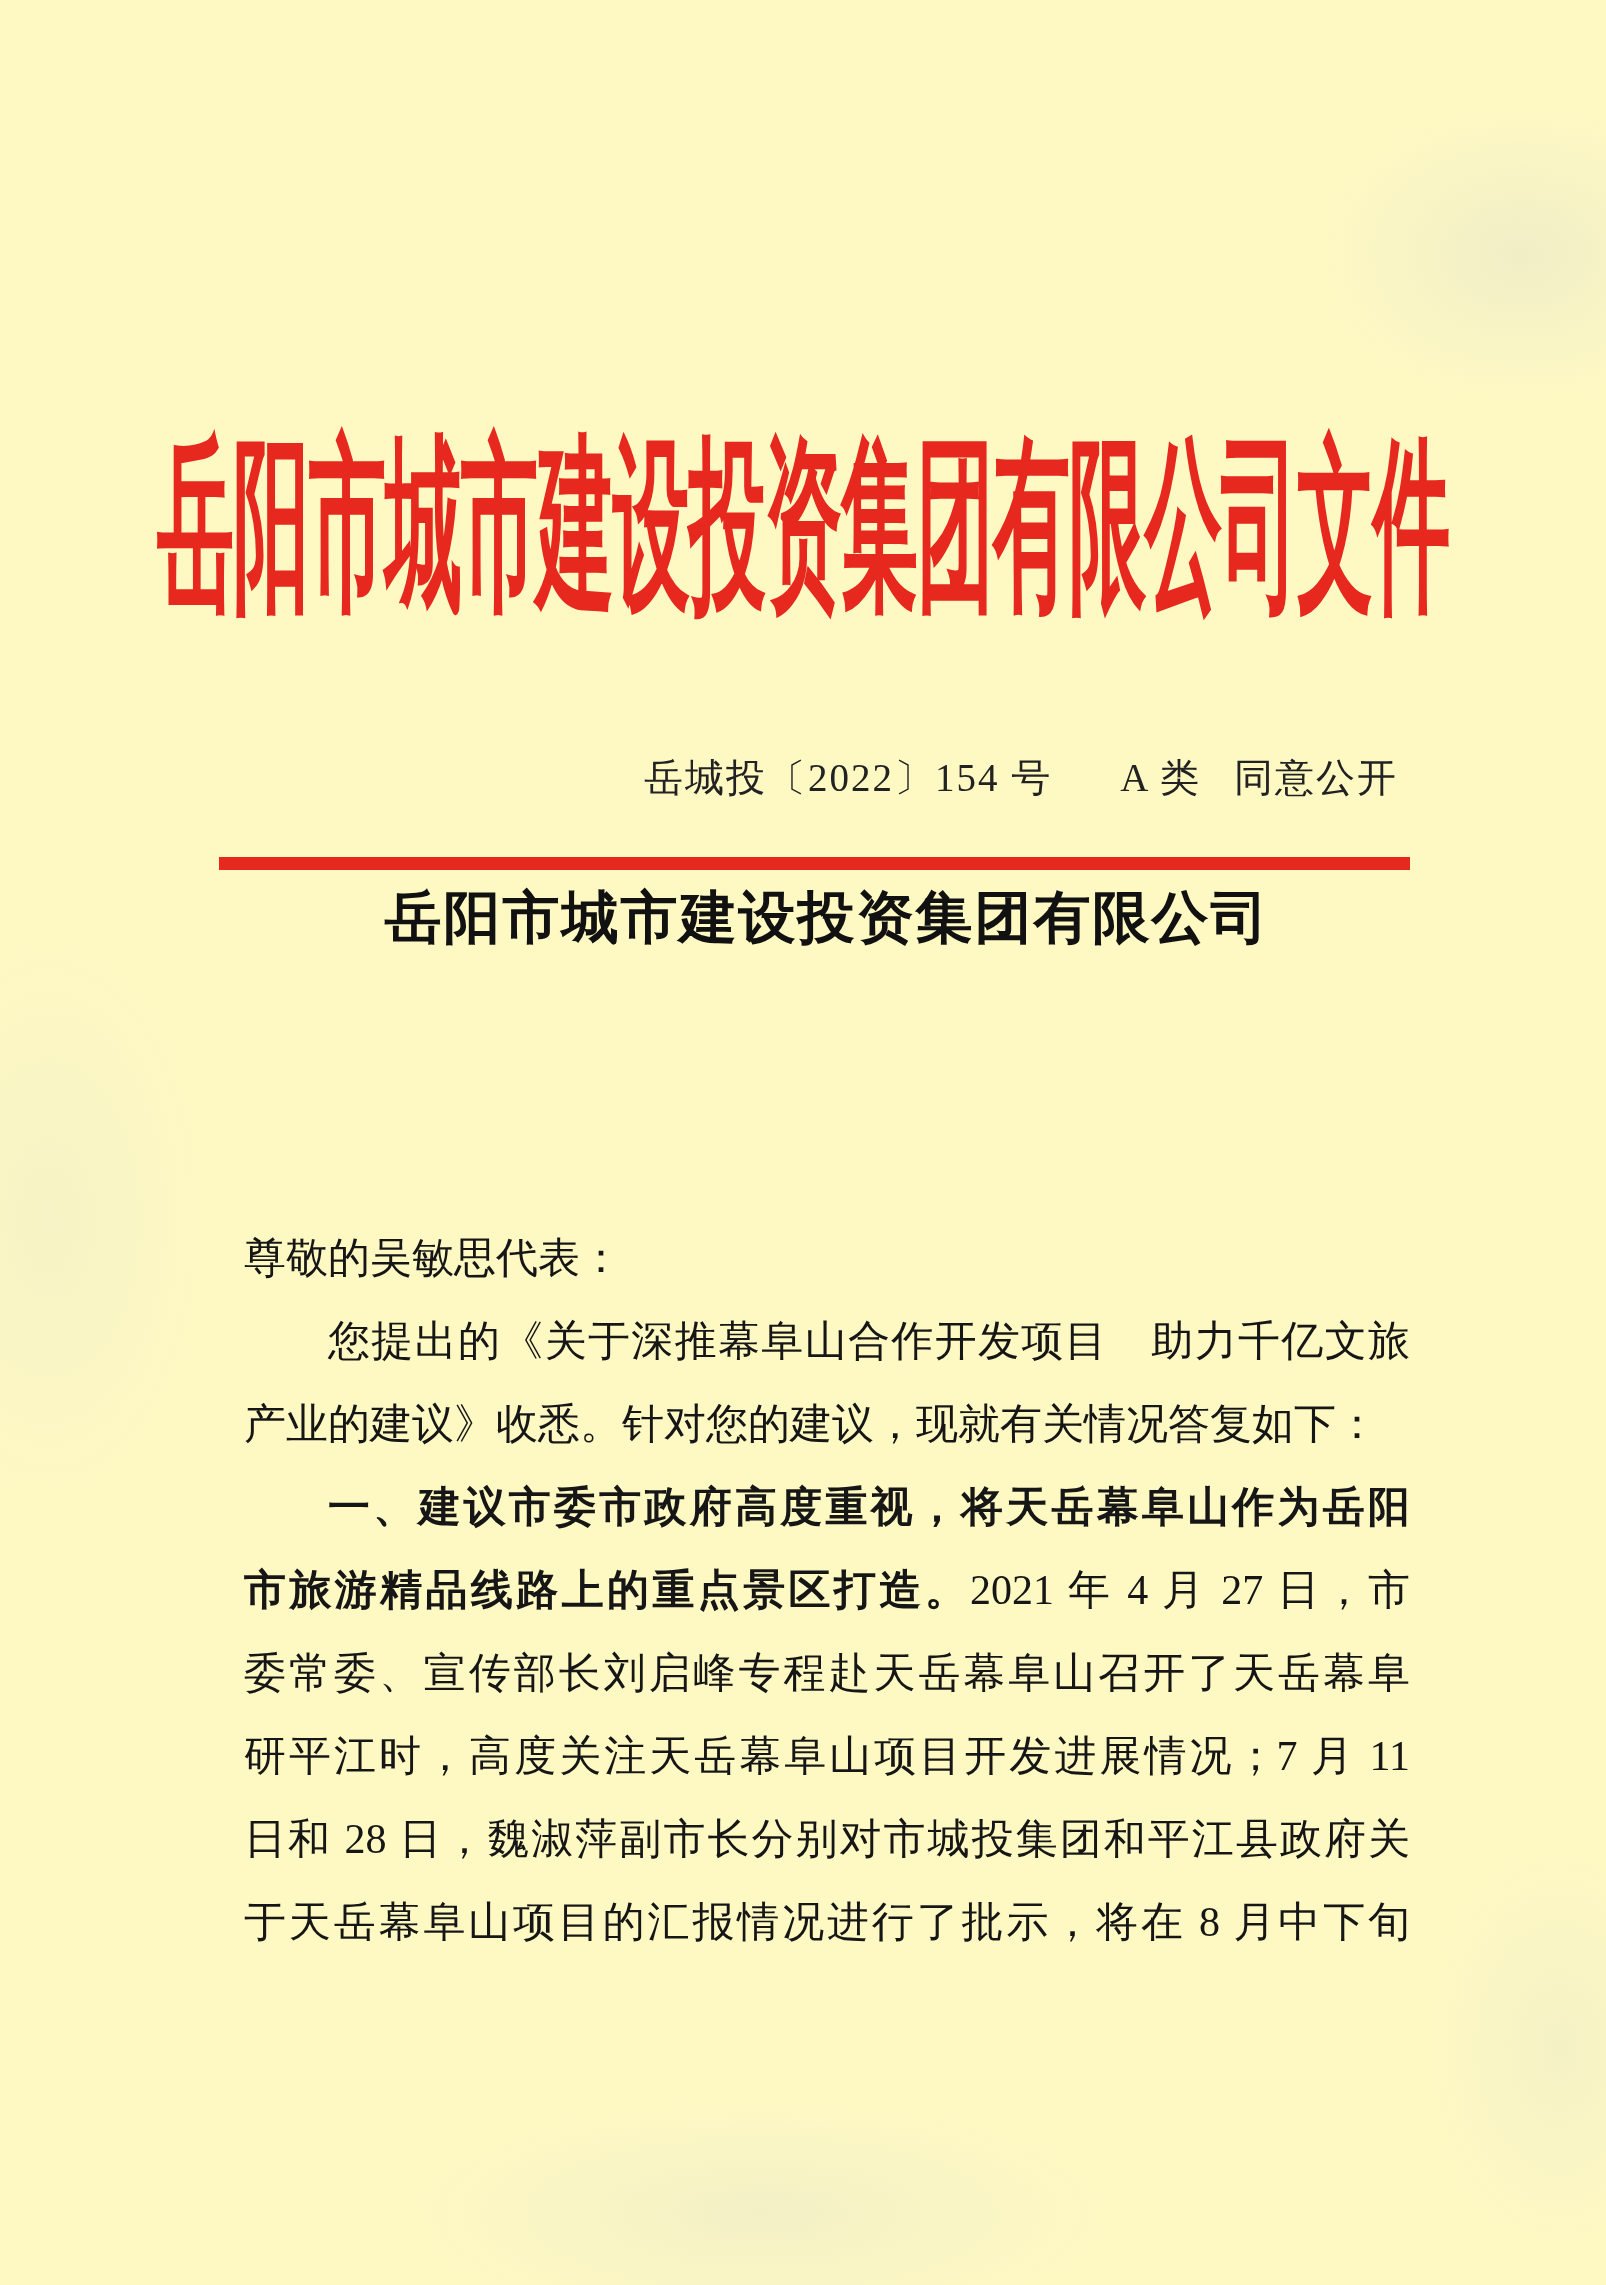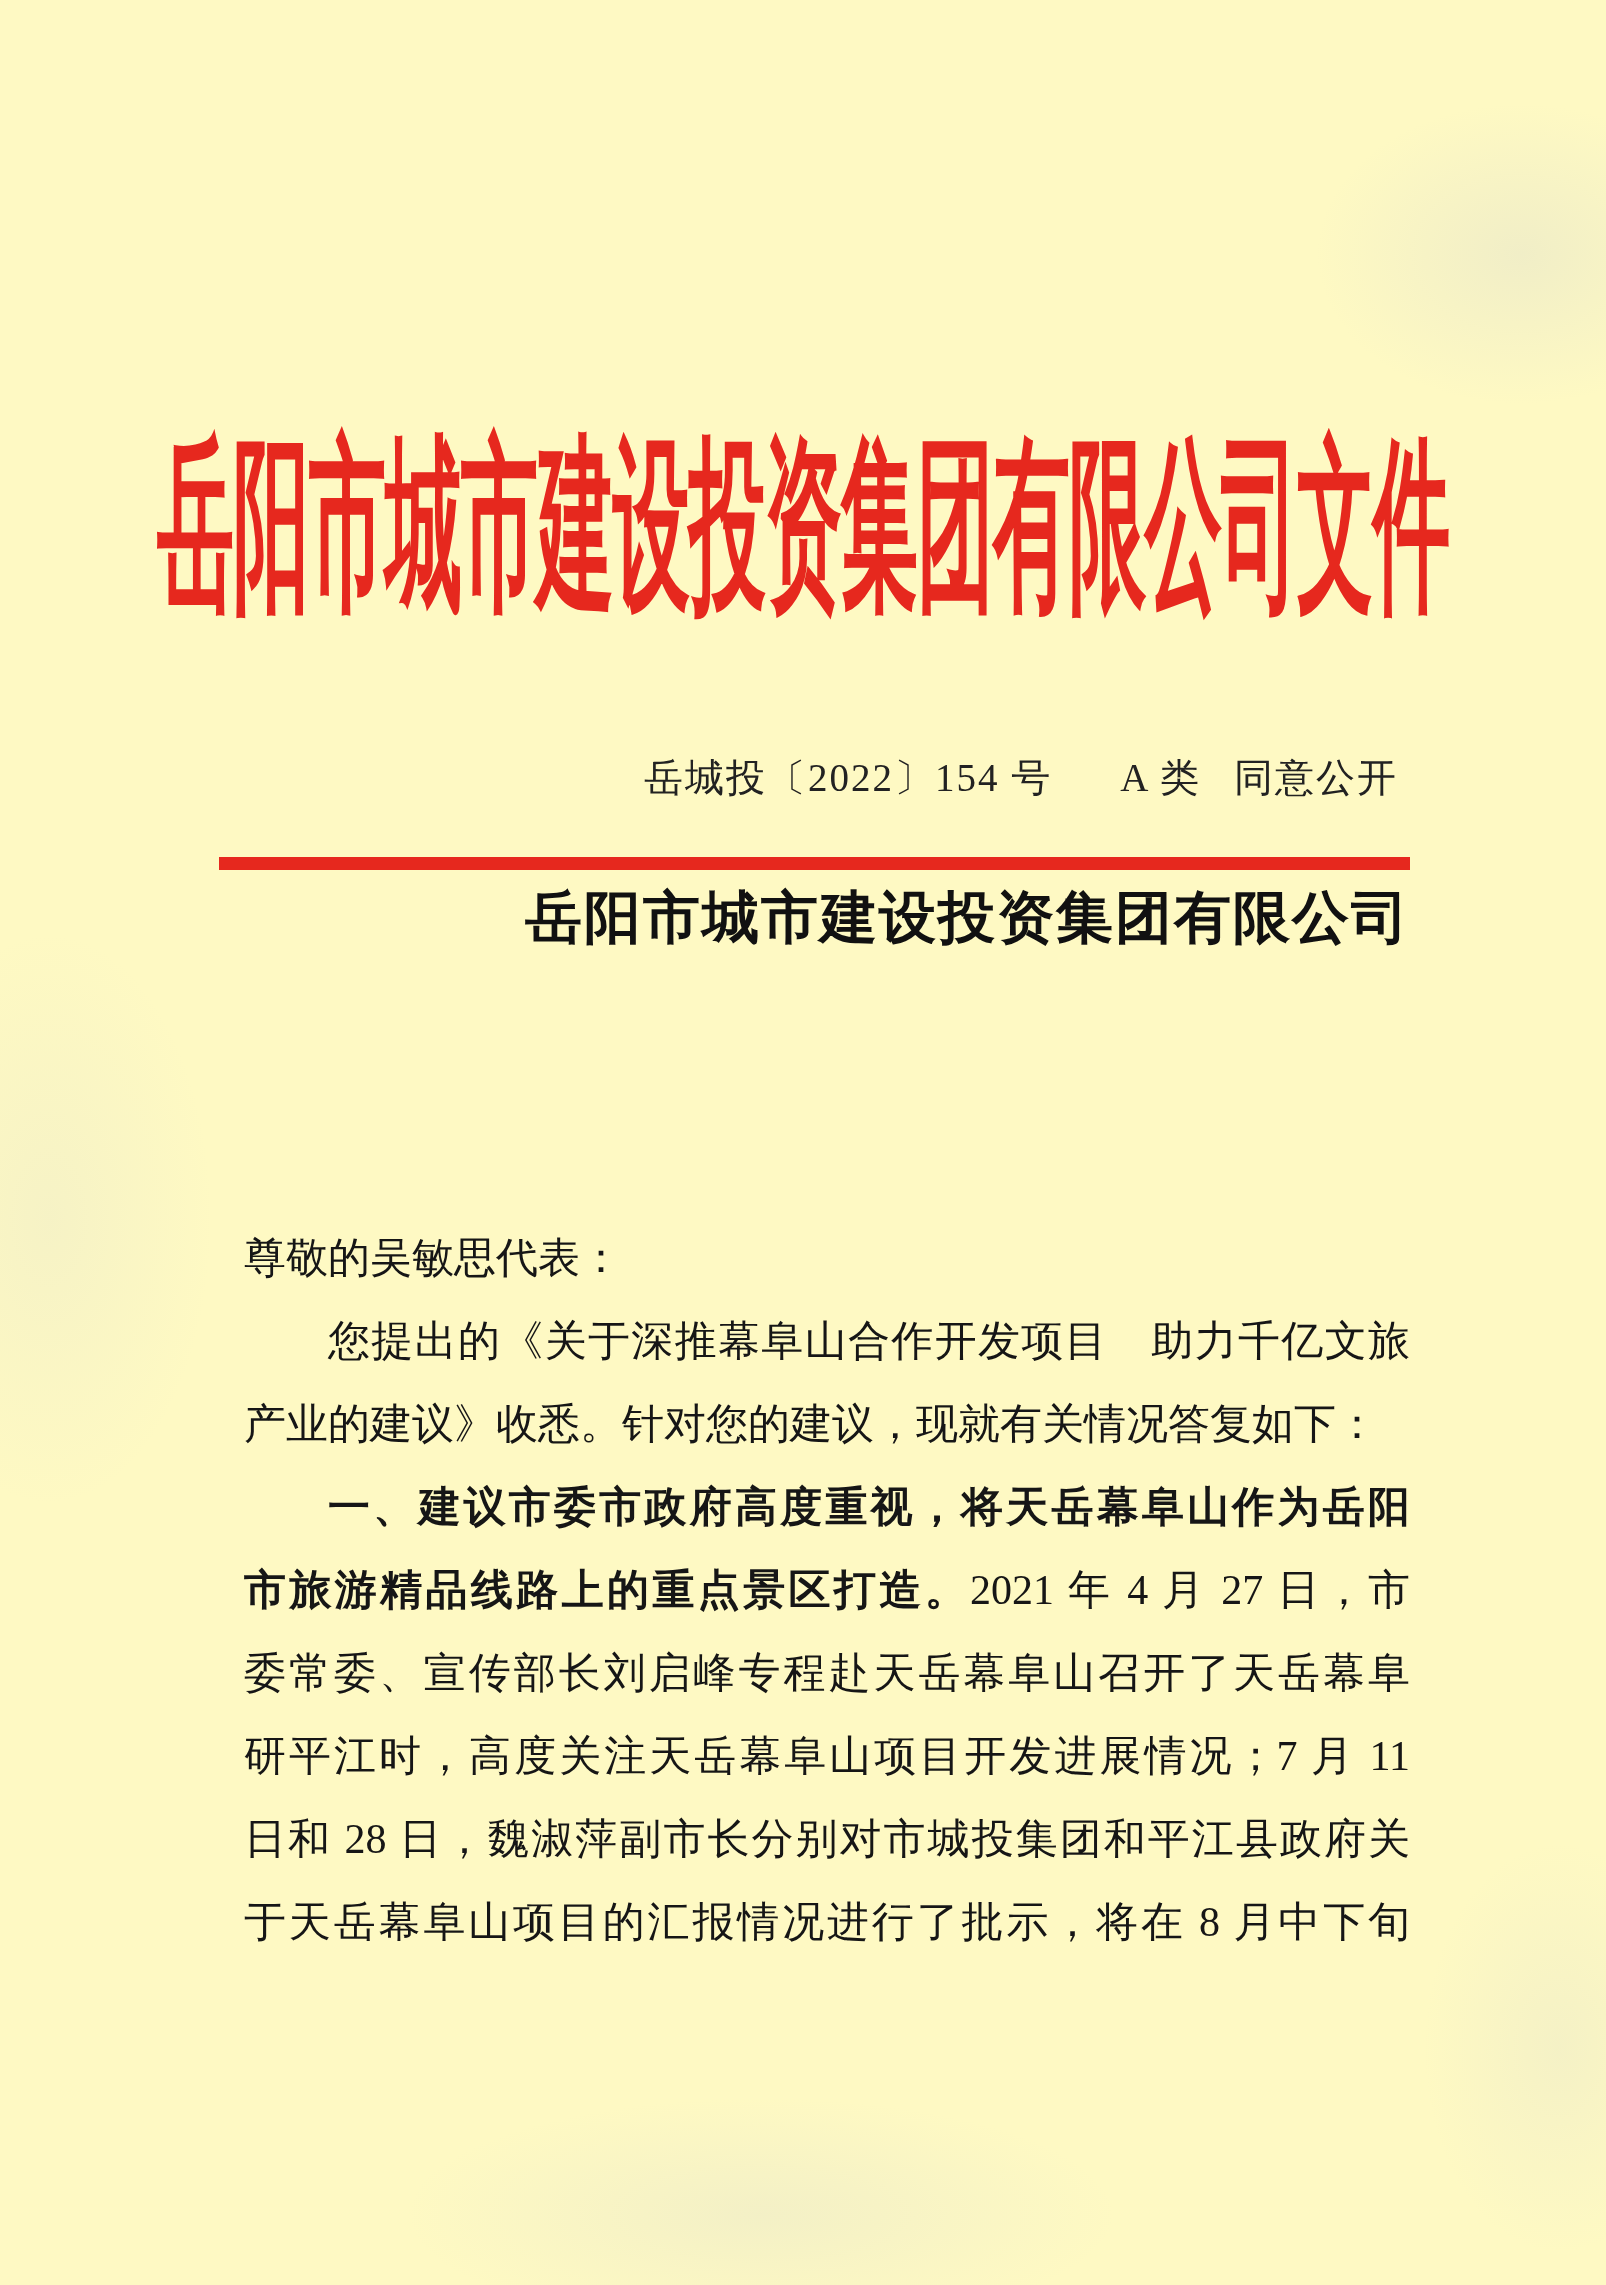--- a/index.html
+++ b/index.html
@@ -34,21 +34,21 @@
     font-size:39px;letter-spacing:2px;white-space:nowrap;color:#222;margin-top:20px;
   }
   .doc-category{margin-left:68px;}
   .doc-publicity{margin-left:33px;}
   .red-rule{
     position:absolute;top:857px;left:219px;width:1191px;height:12.7px;
     background:var(--red,#e6281e);
   }
   .doc-title{
     position:absolute;top:876px;left:244px;width:1166px;
-    text-align:right;font-weight:bold;font-size:57px;line-height:84px;
+    text-align:center;font-weight:bold;font-size:57px;line-height:84px;
     letter-spacing:2px;color:#111;
   }
   .doc-body{
     position:absolute;top:1217px;left:244px;width:1166px;
     font-size:42px;color:#161616;
   }
   .body-line{height:83px;line-height:83px;}
   .body-line.fill{text-align:justify;text-align-last:justify;}
   .body-line.indent{padding-left:84px;}
   .b{font-weight:bold;}

